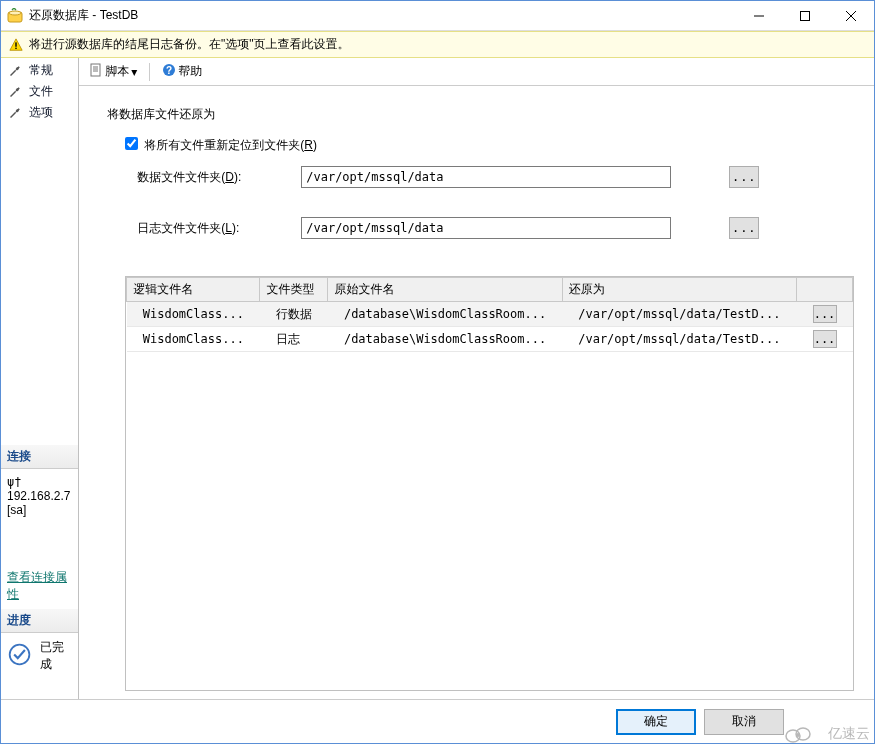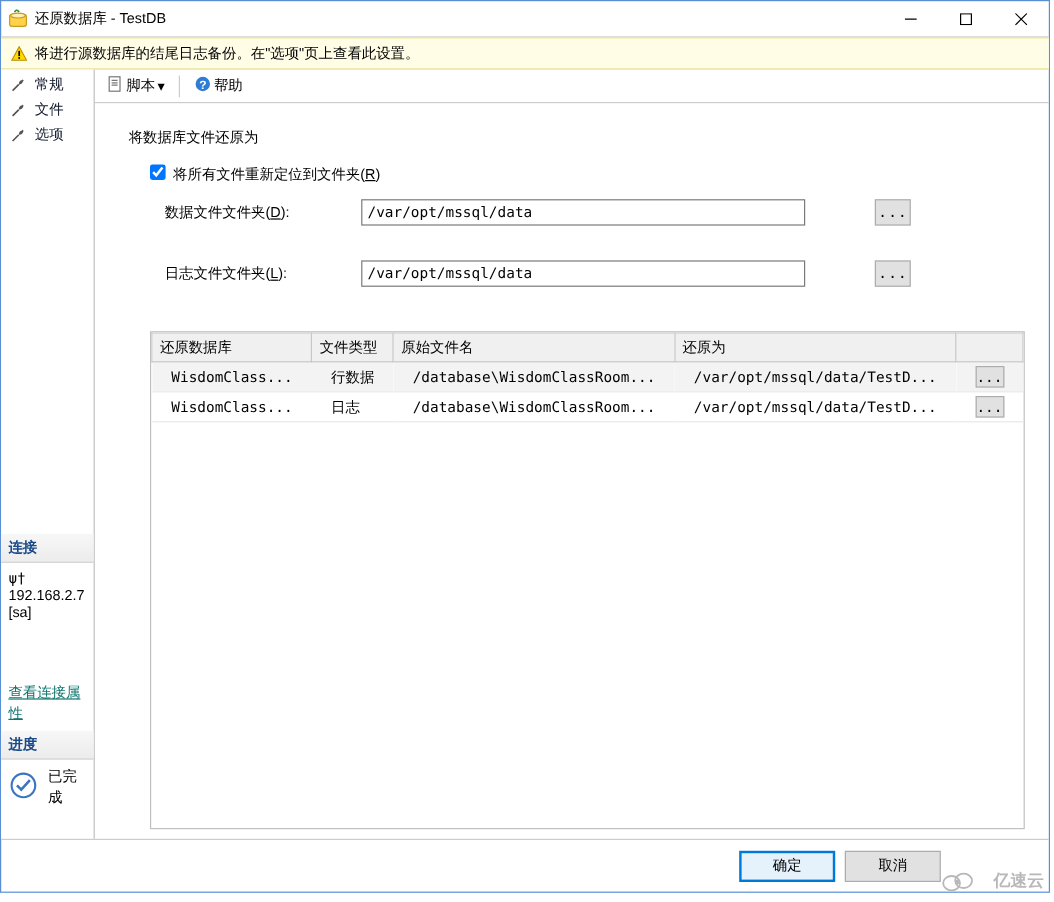--- a/index.html
+++ b/index.html
@@ -37,21 +37,21 @@
     .browse-btn { width: 30px; height: 22px; border: 1px solid #adadad; background: #e1e1e1; display: flex; align-items: center; justify-content: center; cursor: pointer; margin-left: 34px; font-family: monospace; letter-spacing: 1px; }
     .table-wrap { margin-left: 18px; margin-top: 8px; border: 1px solid #c0c0c0; flex: 1; min-height: 300px; overflow: hidden; }
     .tbl { width: 100%; border-collapse: collapse; font-size: 12px; font-family: SimSun, monospace; }
     .tbl th { text-align: left; font-weight: normal; background: #f0f0f0; border: 1px solid #c8c8c8; padding: 3px 6px; }
     .tbl td { border-bottom: 1px solid #e8e8e8; padding: 3px 16px; white-space: nowrap; overflow: hidden; text-overflow: ellipsis; }
     .tbl tr.sel td { background: #f3f3f3; }
     .cell-btn { width: 24px; height: 18px; border: 1px solid #adadad; background: #e1e1e1; display: inline-flex; align-items: center; justify-content: center; cursor: pointer; font-family: monospace; }
     .footer { height: 44px; border-top: 1px solid #ccc; display: flex; align-items: center; justify-content: flex-end; padding-right: 90px; gap: 8px; }
     .btn { min-width: 80px; height: 26px; border: 1px solid #adadad; background: #e1e1e1; cursor: pointer; font-size: 12px; }
     .btn.primary { border: 2px solid #0078d7; background: #e5f1fb; }
-    .watermark { position: absolute; right: 8px; bottom: 8px; display: flex; align-items: center; gap: 16px; color: #b8b8b8; font-size: 14px; font-weight: bold; pointer-events: none; }
+    .watermark { position: absolute; right: 8px; bottom: 8px; display: flex; align-items: center; gap: 16px; color: #b8b8b8; font-size: 14px; font-weight: normal; pointer-events: none; }
     .underline-key { text-decoration: underline; }
   </style>
 </head>
 <body>
 
 <div class="window">
   <div class="titlebar">
     <span class="titlebar-icon">
       <svg viewBox="0 0 16 16">
           <rect x="1" y="4" width="14" height="10" rx="2" fill="#ffd24a" stroke="#c89b1e"></rect>
@@ -176,21 +176,21 @@
           <table class="tbl">
             <colgroup>
                 <col style="width:100px">
                 <col style="width:90px">
                 <col style="width:195px">
                 <col style="width:185px">
                 <col style="width:32px">
               </colgroup>
             <thead>
               <tr>
-                <th>还原数据库</th>
+                <th>逻辑文件名</th>
                 <th>文件类型</th>
                 <th>原始文件名</th>
                 <th>还原为</th>
                 <th></th>
               </tr>
             </thead>
             <tbody>
               <tr class="sel">
                 <td>WisdomClass...</td>
                 <td>行数据</td>

